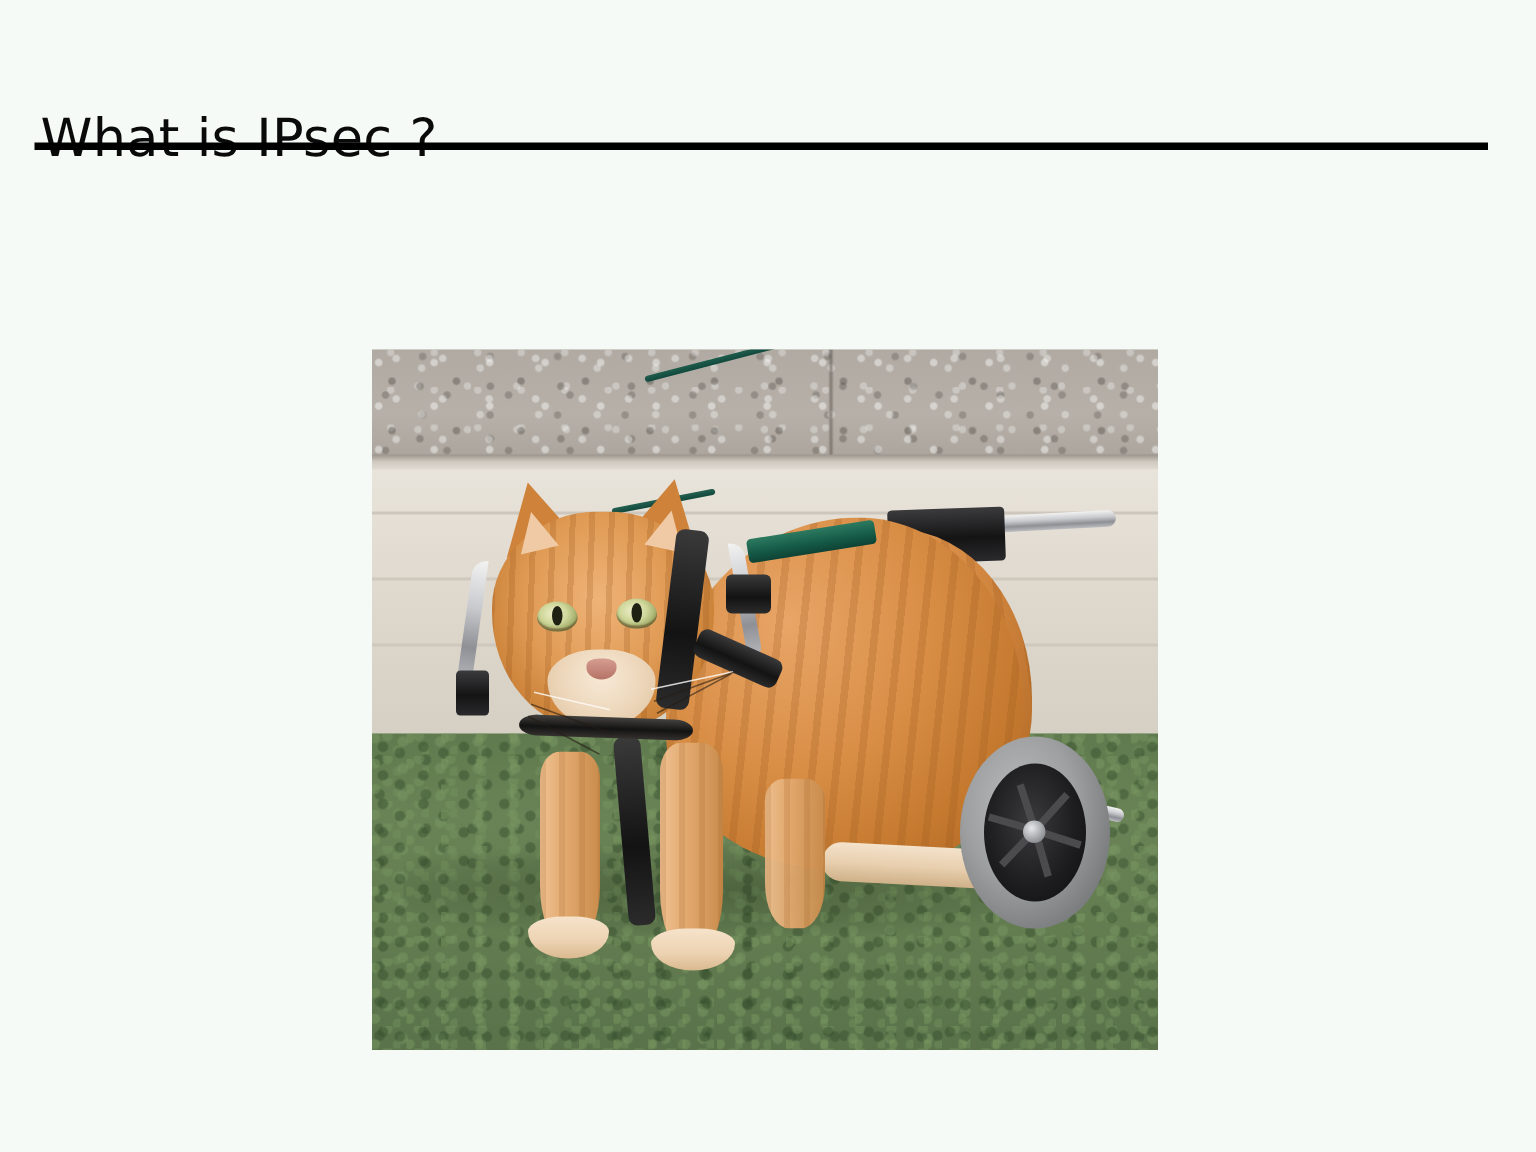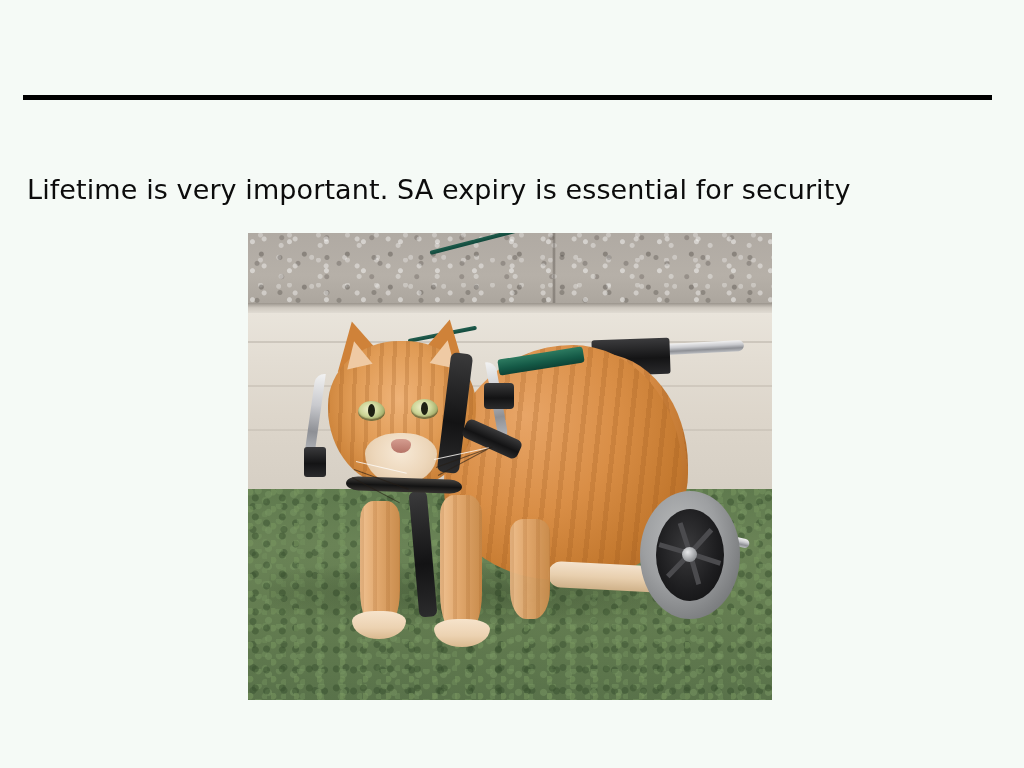--- a/index.html
+++ b/index.html
@@ -340,22 +340,22 @@
     position: absolute;
     background: linear-gradient(180deg, #3a3a3b 0%, #131314 58%, #2b2b2c 100%);
     z-index: 9;
   }
 </style>
 </head>
 <body>
 
 <div class="slide">
 
+  <h1 class="slide-title">What is IPsec ?</h1>
   <div class="title-rule"></div>
-  <p class="slide-body">Lifetime is very important. SA expiry is essential for security</p>
 
   <figure class="photo-frame" style="margin:0">
     <div class="photo-scene">
 
       <div class="wall"></div>
       <div class="wall-seam"></div>
       <div class="wall-base"></div>
 
       <div class="pavement"></div>
       <div class="pave-line l1"></div>

